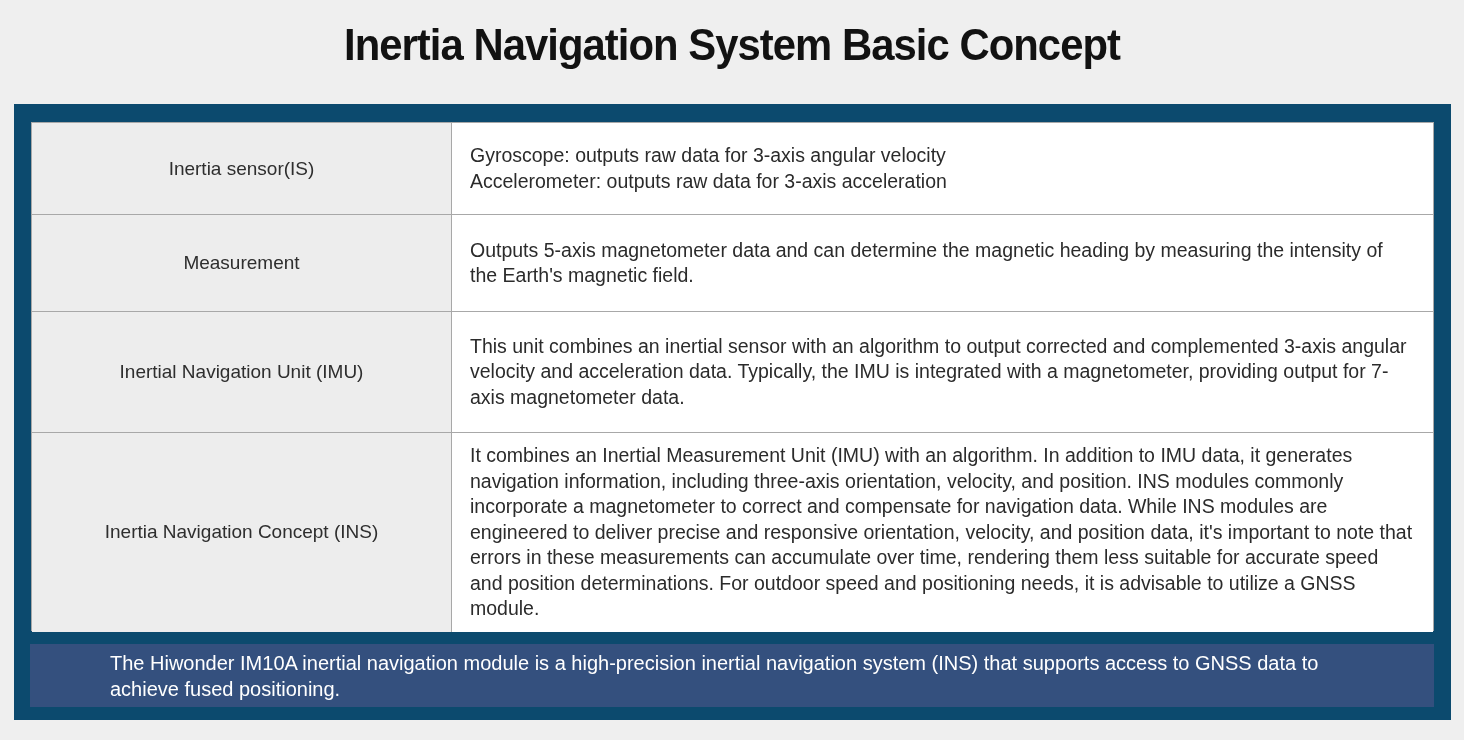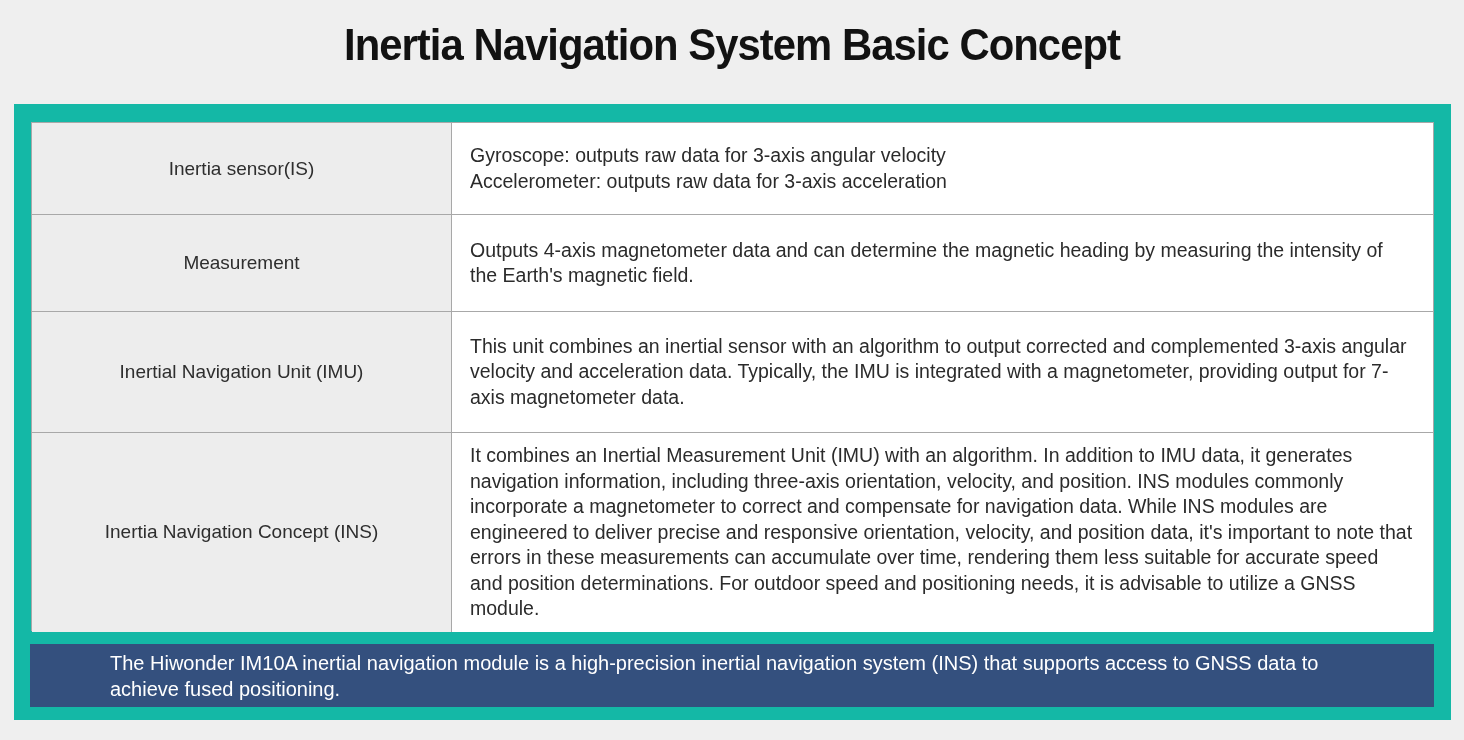--- a/index.html
+++ b/index.html
@@ -26,21 +26,21 @@
     color: #121212;
     transform: scaleX(0.95);
   }
 
   .card {
     position: absolute;
     left: 14px;
     top: 104px;
     width: 1437px;
     height: 616px;
-    background: #14b8a6;
+    background: #0c4a6e;
   }
 
   .def-table {
     position: absolute;
     left: 17px;
     top: 18px;
     width: 1403px;
     border: 1px solid #a8a8a8;
   }
 
@@ -114,21 +114,21 @@
         <div class="term-cell">Inertia sensor(IS)</div>
         <div class="definition-cell">
           <div class="definition-text">Gyroscope: outputs raw data for 3-axis angular velocity
 Accelerometer: outputs raw data for 3-axis acceleration</div>
         </div>
       </div>
 
       <div class="def-row row-2">
         <div class="term-cell">Measurement</div>
         <div class="definition-cell">
-          <div class="definition-text">Outputs 4-axis magnetometer data and can determine the magnetic heading by measuring the intensity of the Earth's magnetic field.</div>
+          <div class="definition-text">Outputs 5-axis magnetometer data and can determine the magnetic heading by measuring the intensity of the Earth's magnetic field.</div>
         </div>
       </div>
 
       <div class="def-row row-3">
         <div class="term-cell">Inertial Navigation Unit (IMU)</div>
         <div class="definition-cell">
           <div class="definition-text">This unit combines an inertial sensor with an algorithm to output corrected and complemented 3-axis angular velocity and acceleration data. Typically, the IMU is integrated with a magnetometer, providing output for 7-axis magnetometer data.</div>
         </div>
       </div>
 

